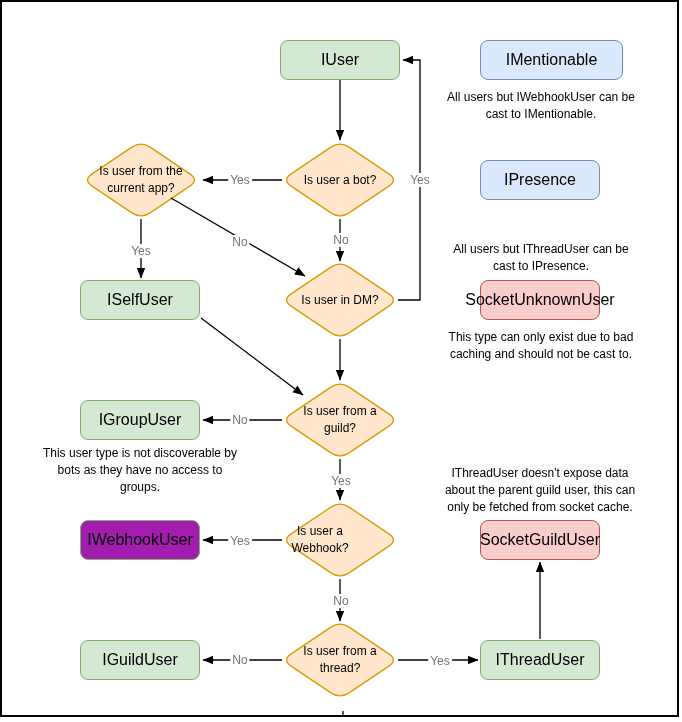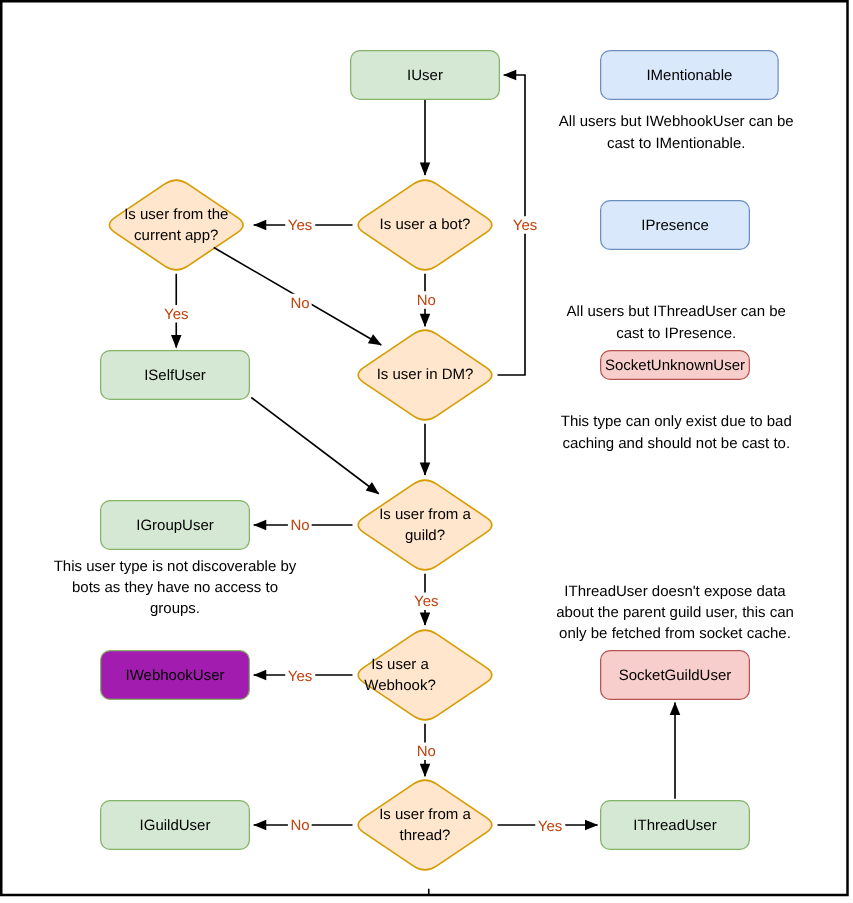--- a/index.html
+++ b/index.html
@@ -4,27 +4,27 @@
 <title>Diagram</title>
 <style>
   html,body{margin:0;padding:0;background:#ffffff;}
   body{width:682px;height:722px;font-family:"Liberation Sans",sans-serif;}
   #canvas{position:relative;width:682px;height:722px;background:#ffffff;overflow:hidden;}
   #frame{position:absolute;left:0;top:0;width:679px;height:717px;border:2px solid #000;
          box-sizing:border-box;z-index:4;pointer-events:none;}
   #edge-layer{position:absolute;left:0;top:0;z-index:1;}
   .box{position:absolute;z-index:2;box-sizing:border-box;border-radius:8px;
        display:flex;align-items:center;justify-content:center;
-       font-size:12px;color:#000;text-align:center;}
+       font-size:16px;color:#000;text-align:center;}
   .diamond-label{position:absolute;z-index:2;transform:translate(-50%,-50%);
        text-align:center;font-size:12px;line-height:17px;white-space:pre;color:#000;}
   .note{position:absolute;z-index:2;transform:translate(-50%,-50%);
        text-align:center;font-size:12px;line-height:17px;white-space:pre;color:#000;}
   .edge-label{position:absolute;z-index:3;transform:translate(-50%,-50%);
-       background:#ffffff;padding:0 2px;font-size:12px;line-height:14px;color:#c2410c;}
+       background:#ffffff;padding:0 2px;font-size:12px;line-height:14px;color:#737373;}
 </style>
 </head>
 <body>
 
 <div id="canvas">
   <div id="frame"></div>
   <svg id="edge-layer" xmlns="http://www.w3.org/2000/svg" width="682" height="722">
     <defs>
       <marker id="arrowhead" markerUnits="userSpaceOnUse" markerWidth="12" markerHeight="10" refX="10.5" refY="5" orient="auto">
         <path d="M0.5,0.8 L11,5 L0.5,9.2 Z" fill="#000000"></path>
@@ -55,21 +55,21 @@
     </svg>
 <div class="box" style="left: 280px; top: 40px; width: 120px; height: 40px; background: rgb(213, 232, 212); border: 1.3px solid rgb(130, 179, 102);">
       <div class="" style="display: inline;">IUser</div>
     </div>
     <div class="box" style="left: 480px; top: 40px; width: 143px; height: 40px; background: rgb(218, 232, 252); border: 1.3px solid rgb(108, 142, 191);">
       <div class="" style="display: inline;">IMentionable</div>
     </div>
     <div class="box" style="left: 480px; top: 160px; width: 120px; height: 40px; background: rgb(218, 232, 252); border: 1.3px solid rgb(108, 142, 191);">
       <div class="" style="display: inline;">IPresence</div>
     </div>
-    <div class="box" style="left: 480px; top: 280px; width: 120px; height: 24px; background: rgb(248, 206, 204); border: 1.3px solid rgb(184, 84, 80);">
+    <div class="box" style="left: 480px; top: 280px; width: 120px; height: 40px; background: rgb(248, 206, 204); border: 1.3px solid rgb(184, 84, 80);">
       <div class="" style="display: inline;">SocketUnknownUser</div>
     </div>
     <div class="box" style="left: 80px; top: 280px; width: 120px; height: 40px; background: rgb(213, 232, 212); border: 1.3px solid rgb(130, 179, 102);">
       <div class="" style="display: inline;">ISelfUser</div>
     </div>
     <div class="box" style="left: 80px; top: 400px; width: 120px; height: 40px; background: rgb(213, 232, 212); border: 1.3px solid rgb(130, 179, 102);">
       <div class="" style="display: inline;">IGroupUser</div>
     </div>
     <div class="box" style="left: 80px; top: 520px; width: 120px; height: 40px; background: #a21caf; border: 1.3px solid rgb(130, 179, 102);">
       <div class="" style="display: inline;">IWebhookUser</div>

